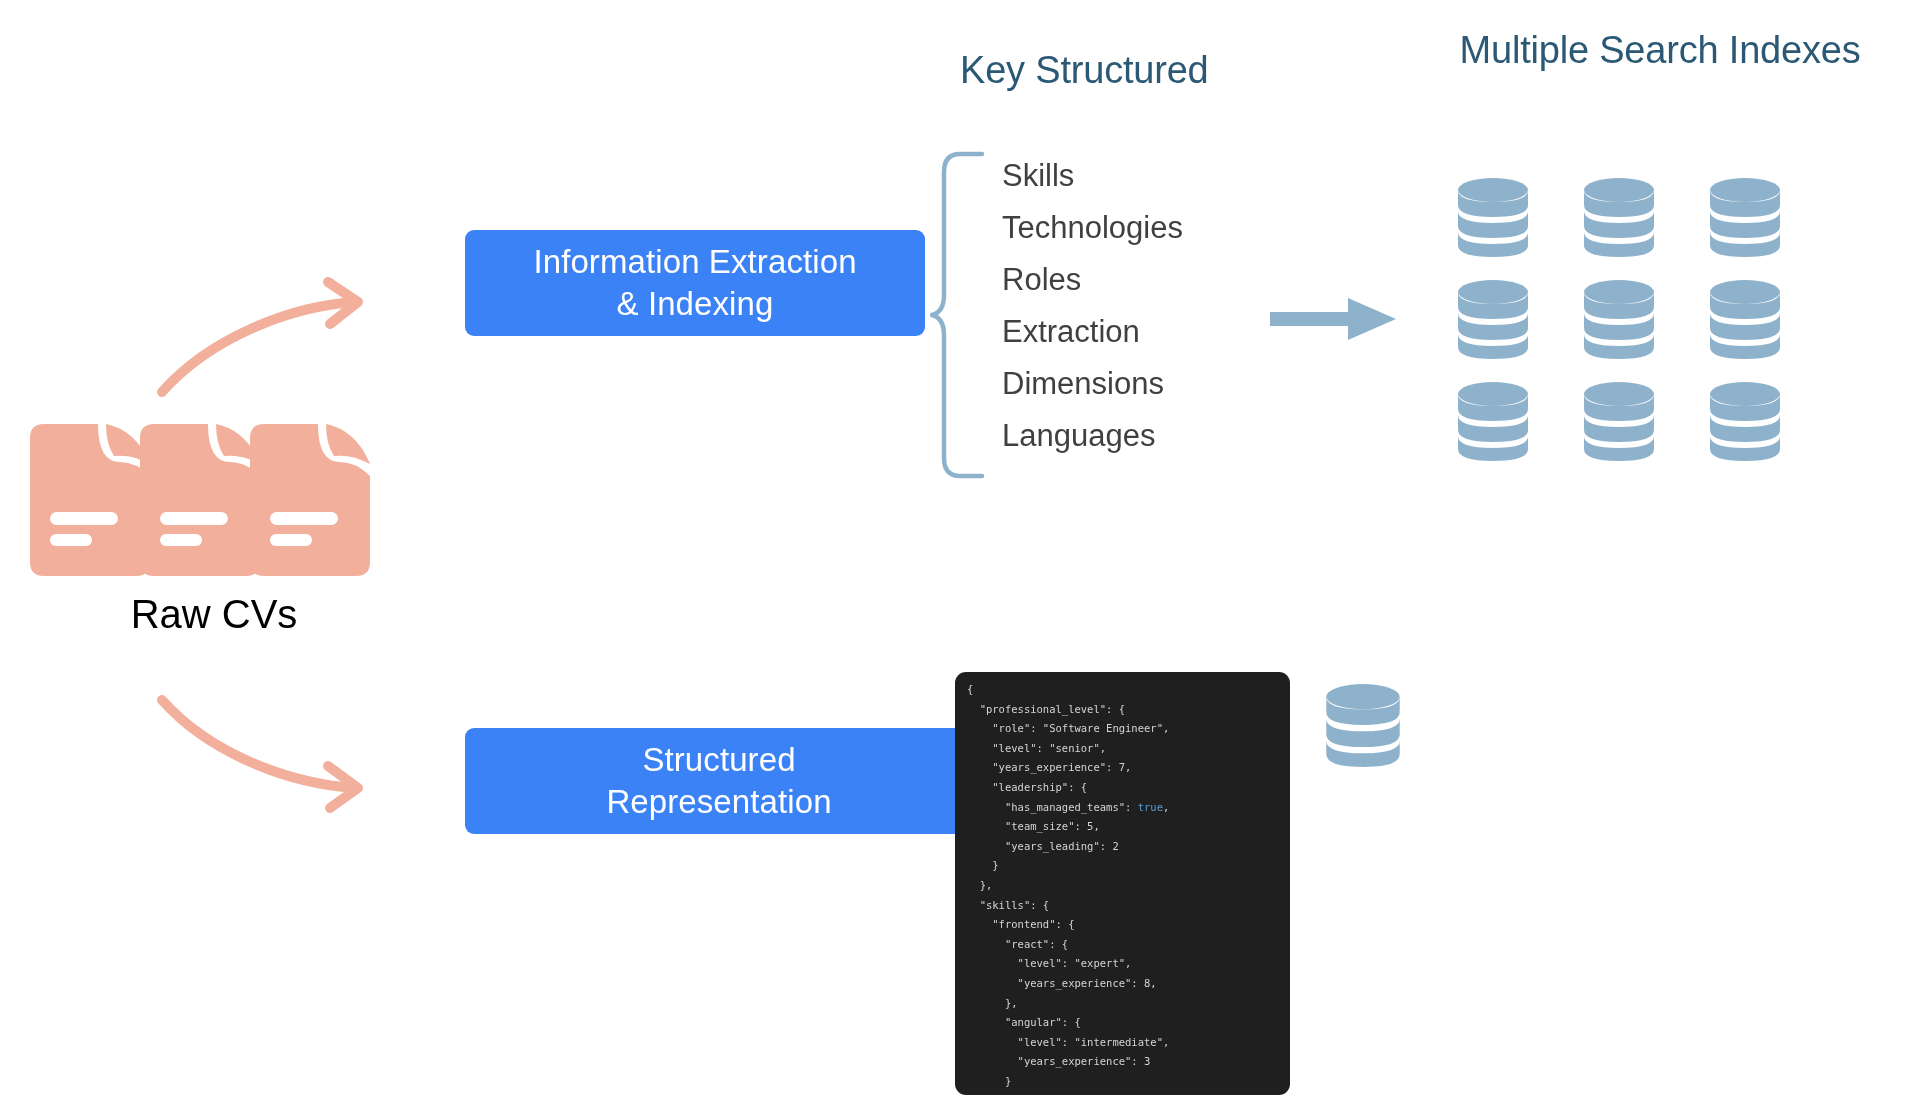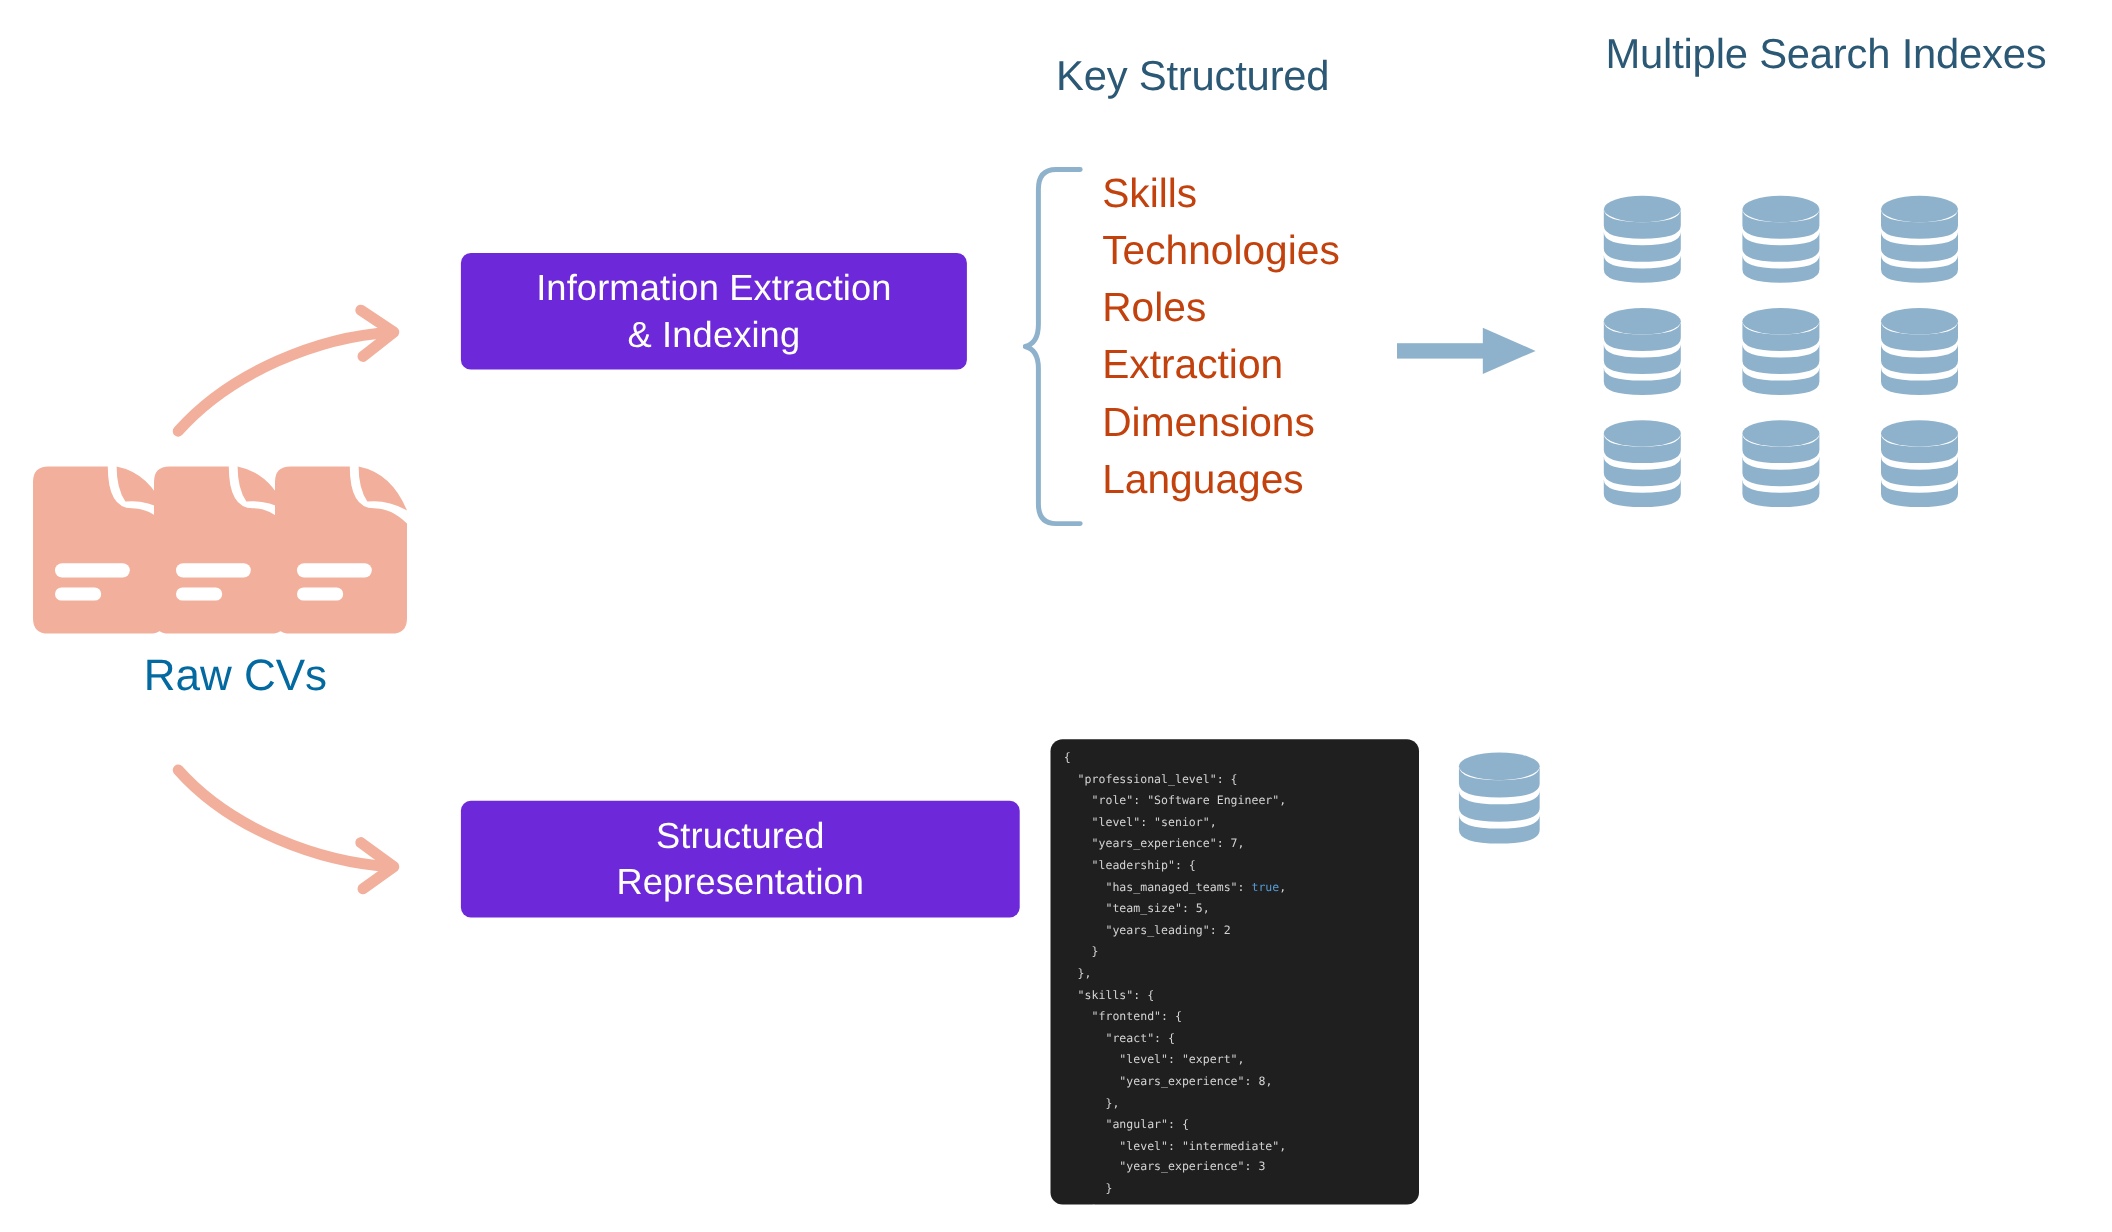--- a/index.html
+++ b/index.html
@@ -51,39 +51,40 @@
   }
   .cv-doc { position: absolute; top: 0; width: 132px; height: 160px; }
   #cv-doc-1 { left: 10px; }
   #cv-doc-2 { left: 120px; }
   #cv-doc-3 { left: 230px; }
   #raw-cvs-label {
     position: absolute;
     left: 0; top: 172px;
     width: 400px;
     text-align: center;
-    color: #0369a1;
+    color: #000000;
     font-size: 40px;
     font-weight: 400;
   }
 
   
   .process-box {
     position: absolute;
-    background: #6d28d9;
+    background: #3b82f6;
     border-radius: 9px;
     color: #ffffff;
     display: flex;
     align-items: center;
     justify-content: center;
     text-align: center;
     font-size: 33px;
     font-weight: 400;
     line-height: 1.27;
     letter-spacing: 0.1px;
+    margin-left: 46px;
   }
   #box-extraction { left: 419px; top: 230px; width: 460px; height: 106px; }
   #box-structured { left: 419px; top: 728px; width: 508px; height: 106px; }
 
   
   .arrow-svg { position: absolute; overflow: visible; }
   #arrow-to-extraction { left: 150px; top: 280px; }
   #arrow-to-structured { left: 150px; top: 680px; }
   #arrow-to-indexes   { left: 1270px; top: 290px; }
 
@@ -98,22 +99,22 @@
   #dimension-brace { position: absolute; left: 0; top: 0; }
   #dimension-list {
     position: absolute;
     left: 72px;
     top: 0;
     margin: 0;
     padding: 0;
     list-style: none;
   }
   #dimension-list li {
-    color: #c2410c;
-    font-size: 37px;
+    color: #404040;
+    font-size: 31px;
     font-weight: 400;
     height: 52px;
     line-height: 52px;
     white-space: nowrap;
   }
 
   
   #index-grid {
     position: absolute;
     left: 1452px;

